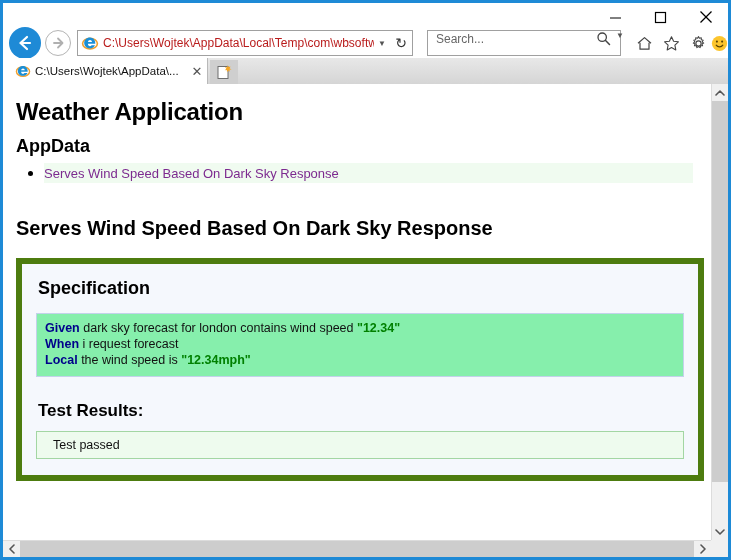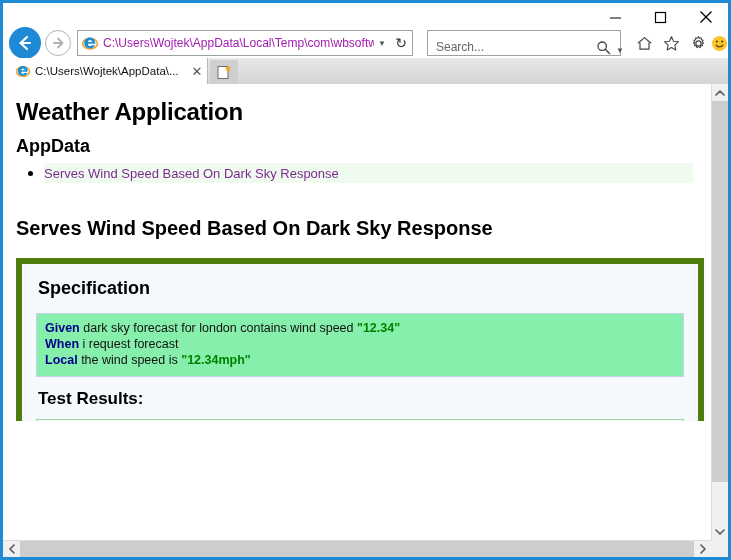--- a/index.html
+++ b/index.html
@@ -44,30 +44,30 @@
     display:flex;align-items:center;justify-content:center;background:#fff;cursor:default;
   }
 
   #addressbar{
     position:absolute;left:74px;top:5px;width:336px;height:26px;
     border:1px solid #a0a0a0;background:#ffffff;box-sizing:border-box;
     display:flex;align-items:center;
   }
   #addr-favicon{width:18px;height:18px;margin-left:3px;flex:0 0 auto;}
   #addr-text{
-    flex:1 1 auto;font-size:12px;color:#a21caf;margin-left:4px;
+    flex:1 1 auto;font-size:12px;color:#b91c1c;margin-left:4px;
     white-space:nowrap;overflow:hidden;line-height:24px;
   }
   #addr-dropdown{flex:0 0 auto;width:16px;text-align:center;color:#555;font-size:8px;}
   #addr-refresh{flex:0 0 auto;width:22px;text-align:center;color:#333;font-size:14px;}
 
   #searchbar{
     position:absolute;left:424px;top:5px;width:194px;height:26px;
     border:1px solid #a0a0a0;background:#ffffff;box-sizing:border-box;
-    display:flex;align-items:flex-end;
+    display:flex;align-items:flex-start;
   }
   #search-input{
     flex:1 1 auto;border:0;outline:0;font-size:12px;color:#555;
     font-family:"Liberation Sans", sans-serif;margin-left:6px;background:transparent;
   }
   #search-input::placeholder{color:#666;}
   #search-icon{flex:0 0 auto;width:20px;display:flex;align-items:center;justify-content:center;}
   #search-caret{flex:0 0 auto;width:14px;text-align:center;color:#555;font-size:8px;}
 
   .toolicon{
@@ -100,21 +100,21 @@
     position:absolute;left:199px;top:2px;width:28px;height:24px;
     background:#cfcfcf;display:flex;align-items:center;justify-content:center;cursor:default;
   }
 
   
   #content{
     position:absolute;left:0;top:81px;width:725px;height:473px;
     background:#ffffff;overflow:hidden;
   }
   #page{
-    position:absolute;left:0;top:0;width:703px;height:337px;
+    position:absolute;left:0;top:0;width:703px;height:456px;
     background:#ffffff;overflow:hidden;padding:0;
   }
   .page-inner{padding:10px 13px 0 13px;}
 
   h1#app-title{
     font-size:24px;font-weight:bold;color:#000;margin:4px 0 10px 0;letter-spacing:-0.2px;
   }
   h2#contents-title{
     font-size:18px;font-weight:bold;color:#000;margin:0 0 6px 0;
   }
@@ -134,21 +134,21 @@
     padding:12px 14px 16px 14px;box-sizing:border-box;width:688px;
   }
   #spec-heading{font-size:18px;font-weight:bold;color:#000;margin:2px 0 14px 2px;}
   #spec-box{
     border:1px solid #c3d2ea;background:#86efac;
     padding:6px 8px 8px 8px;font-size:12.5px;line-height:16px;color:#111;
   }
   .kw{color:#00008b;font-weight:bold;}
   .val{color:#018000;font-weight:bold;}
 
-  #results-heading{font-size:17px;font-weight:bold;color:#000;margin:12px 0 10px 2px;}
+  #results-heading{font-size:17px;font-weight:bold;color:#000;margin:24px 0 10px 2px;}
   #result-box{
     border:1px solid #a3d6a3;background:#eefbee;
     padding:6px 16px;font-size:12.5px;color:#111;
   }
 
   
   #vscroll{
     position:absolute;right:0;top:81px;width:17px;height:456px;
     background:#f0f0f0;border-left:1px solid #dcdcdc;box-sizing:border-box;
   }

